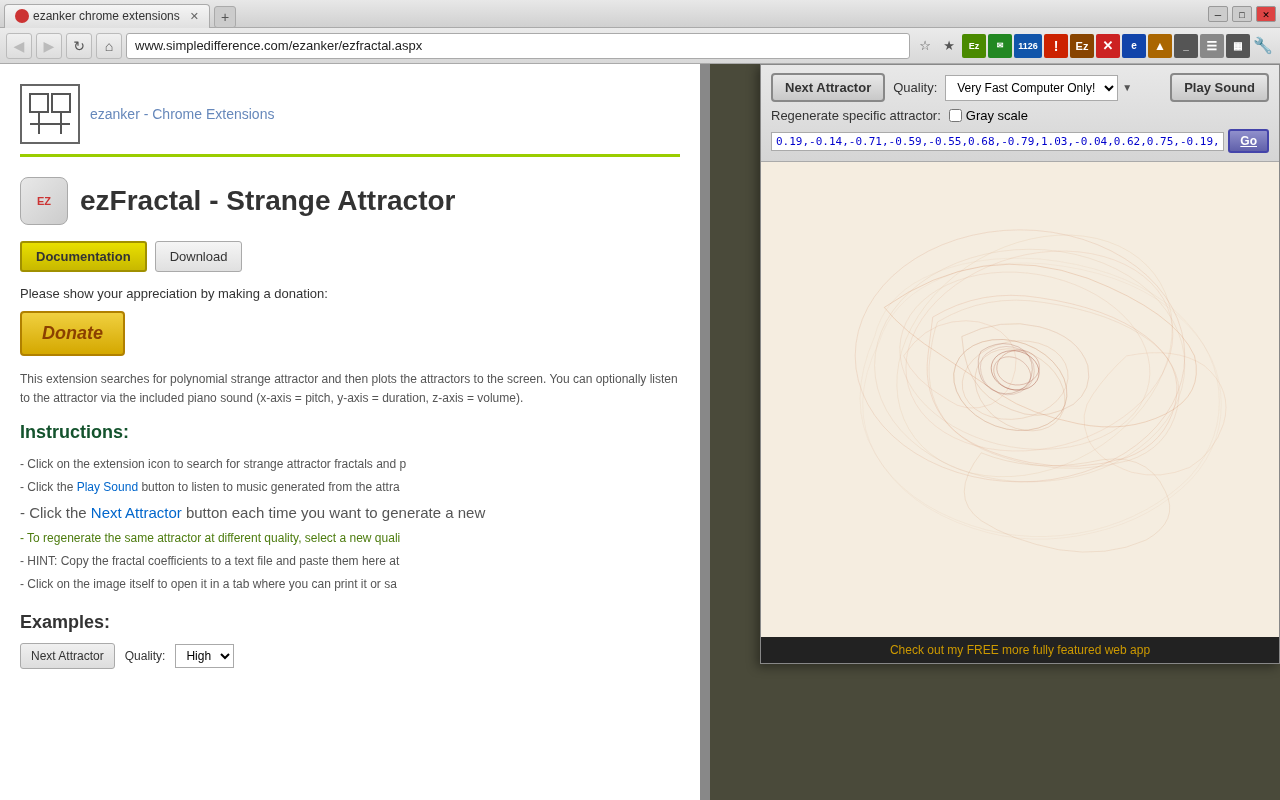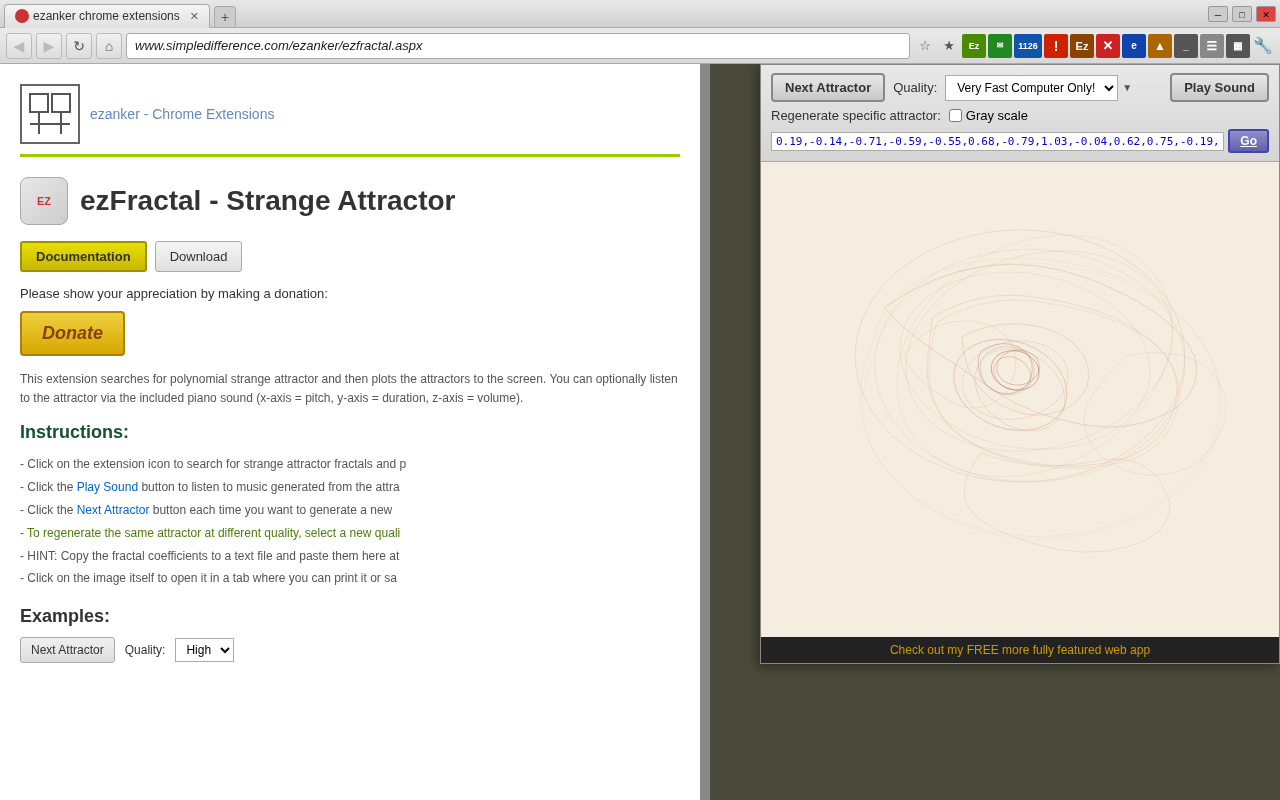--- a/index.html
+++ b/index.html
@@ -41,21 +41,21 @@
     .nav-btn { 
       width: 26px; height: 26px; border-radius: 3px;
       display: flex; align-items: center; justify-content: center;
       background: linear-gradient(to bottom, #f0f0f0, #ddd);
       border: 1px solid #bbb; cursor: pointer; font-size: 14px; color: #555;
     }
     .nav-btn.disabled { color: #bbb; }
     .address-bar {
       flex: 1; height: 26px; border: 1px solid #aaa; border-radius: 3px;
       background: white; display: flex; align-items: center; padding: 0 8px;
-      font-size: 13px; color: #222; font-style: italic;
+      font-size: 13px; color: #222;
     }
     .toolbar-icons { display: flex; align-items: center; gap: 2px; }
     .toolbar-icon { 
       width: 22px; height: 22px; border-radius: 3px;
       display: flex; align-items: center; justify-content: center;
       font-size: 13px; cursor: pointer; color: #555;
     }
     .ext-icon {
       width: 24px; height: 24px; border-radius: 3px;
       display: flex; align-items: center; justify-content: center;
@@ -297,21 +297,21 @@
       <button class="donate-btn">Donate</button>
 
       
       <div class="description">This extension searches for polynomial strange attractor and then plots the attractors to the screen. You can optionally listen to the attractor via the included piano sound (x-axis = pitch, y-axis = duration, z-axis = volume).</div>
 
       
       <div class="instructions-title">Instructions:</div>
       <div class="instruction-list">
         <div style="font-size:12px;color:#555;line-height:1.9;">- Click on the extension icon to search for strange attractor fractals and p</div>
         <div style="font-size:12px;color:#555;line-height:1.9;">- Click the <a style="color:#0066cc;">Play Sound</a> button to listen to music generated from the attra</div>
-        <div style="font-size:12px;color:#555;line-height:1.9;">- Click the <a style="color:#0066cc;">Next Attractor</a> button each time you want to generate a new </div>
+        <div style="font-size:15px;color:#555;line-height:1.9;">- Click the <a style="color:#0066cc;">Next Attractor</a> button each time you want to generate a new </div>
         <div style="font-size:12px;color:#4d7c0f;line-height:1.9;">- To regenerate the same attractor at different quality, select a new quali</div>
         <div style="font-size:12px;color:#555;line-height:1.9;">- HINT: Copy the fractal coefficients to a text file and paste them here at</div>
         <div style="font-size:12px;color:#555;line-height:1.9;">- Click on the image itself to open it in a tab where you can print it or sa</div>
       </div>
 
       
       <div class="examples-title">Examples:</div>
       <div class="example-controls">
         <button class="btn-next-attractor">Next Attractor</button>
         <span class="quality-label">Quality:</span>

